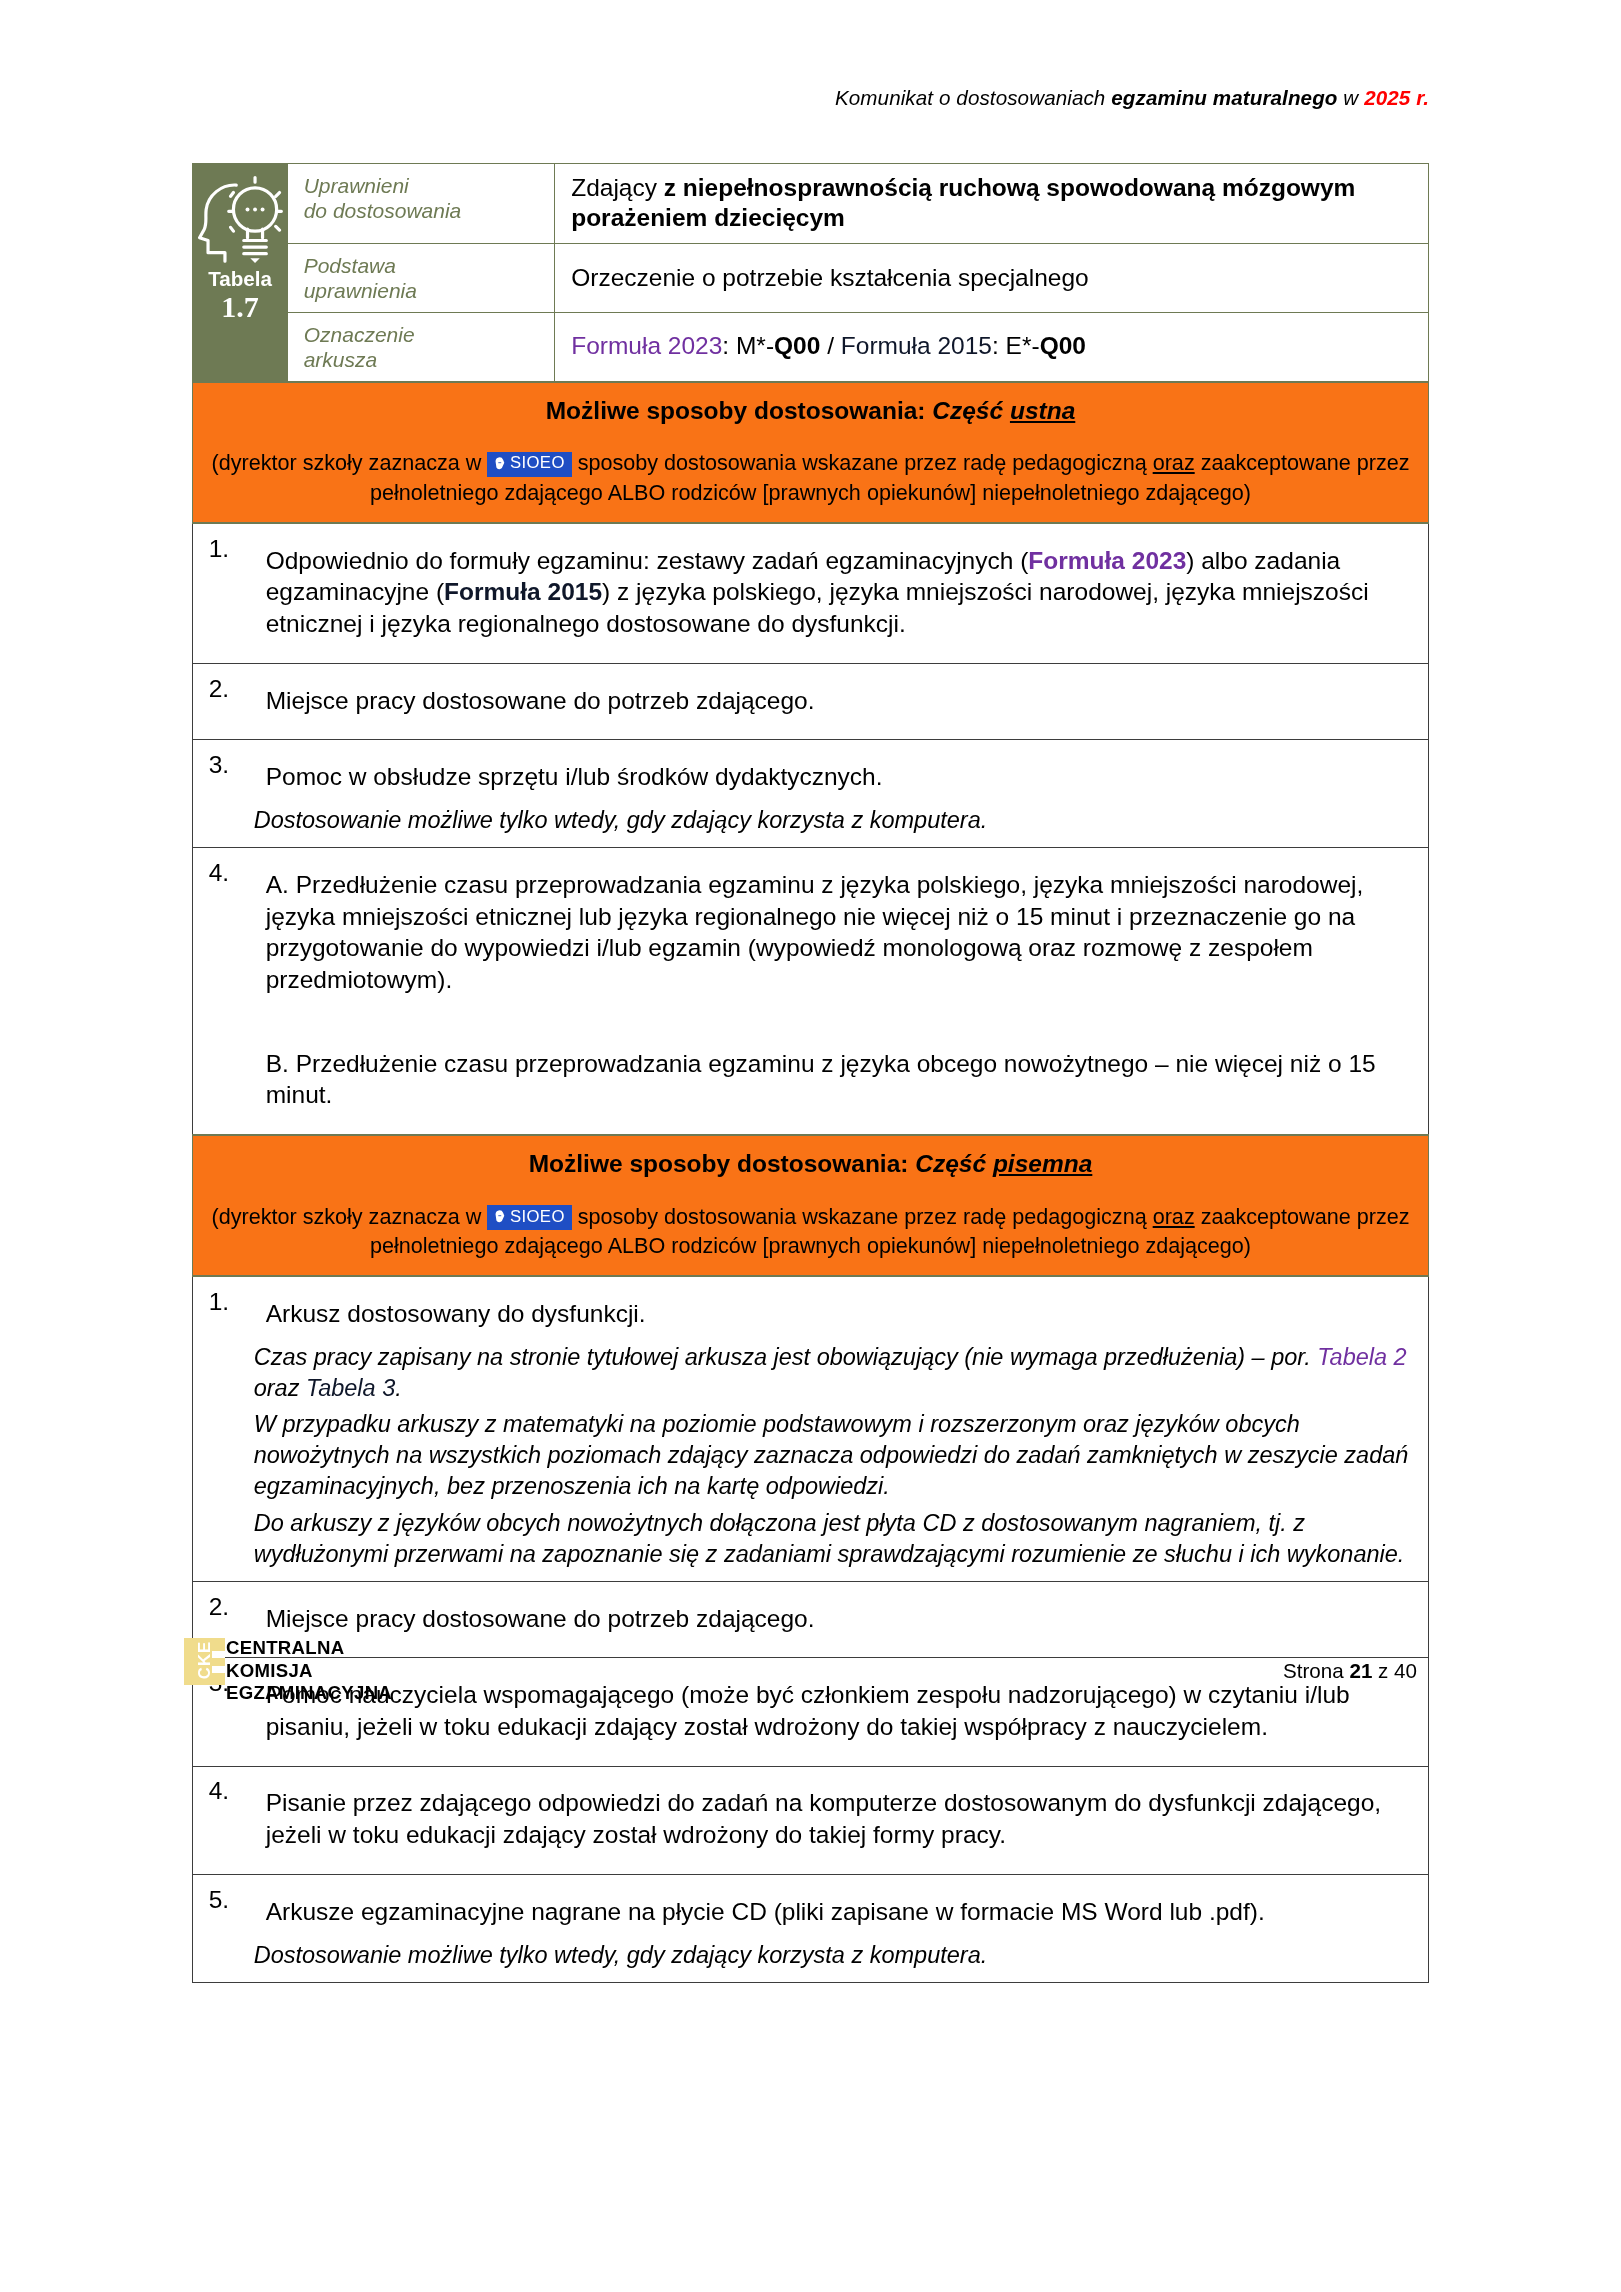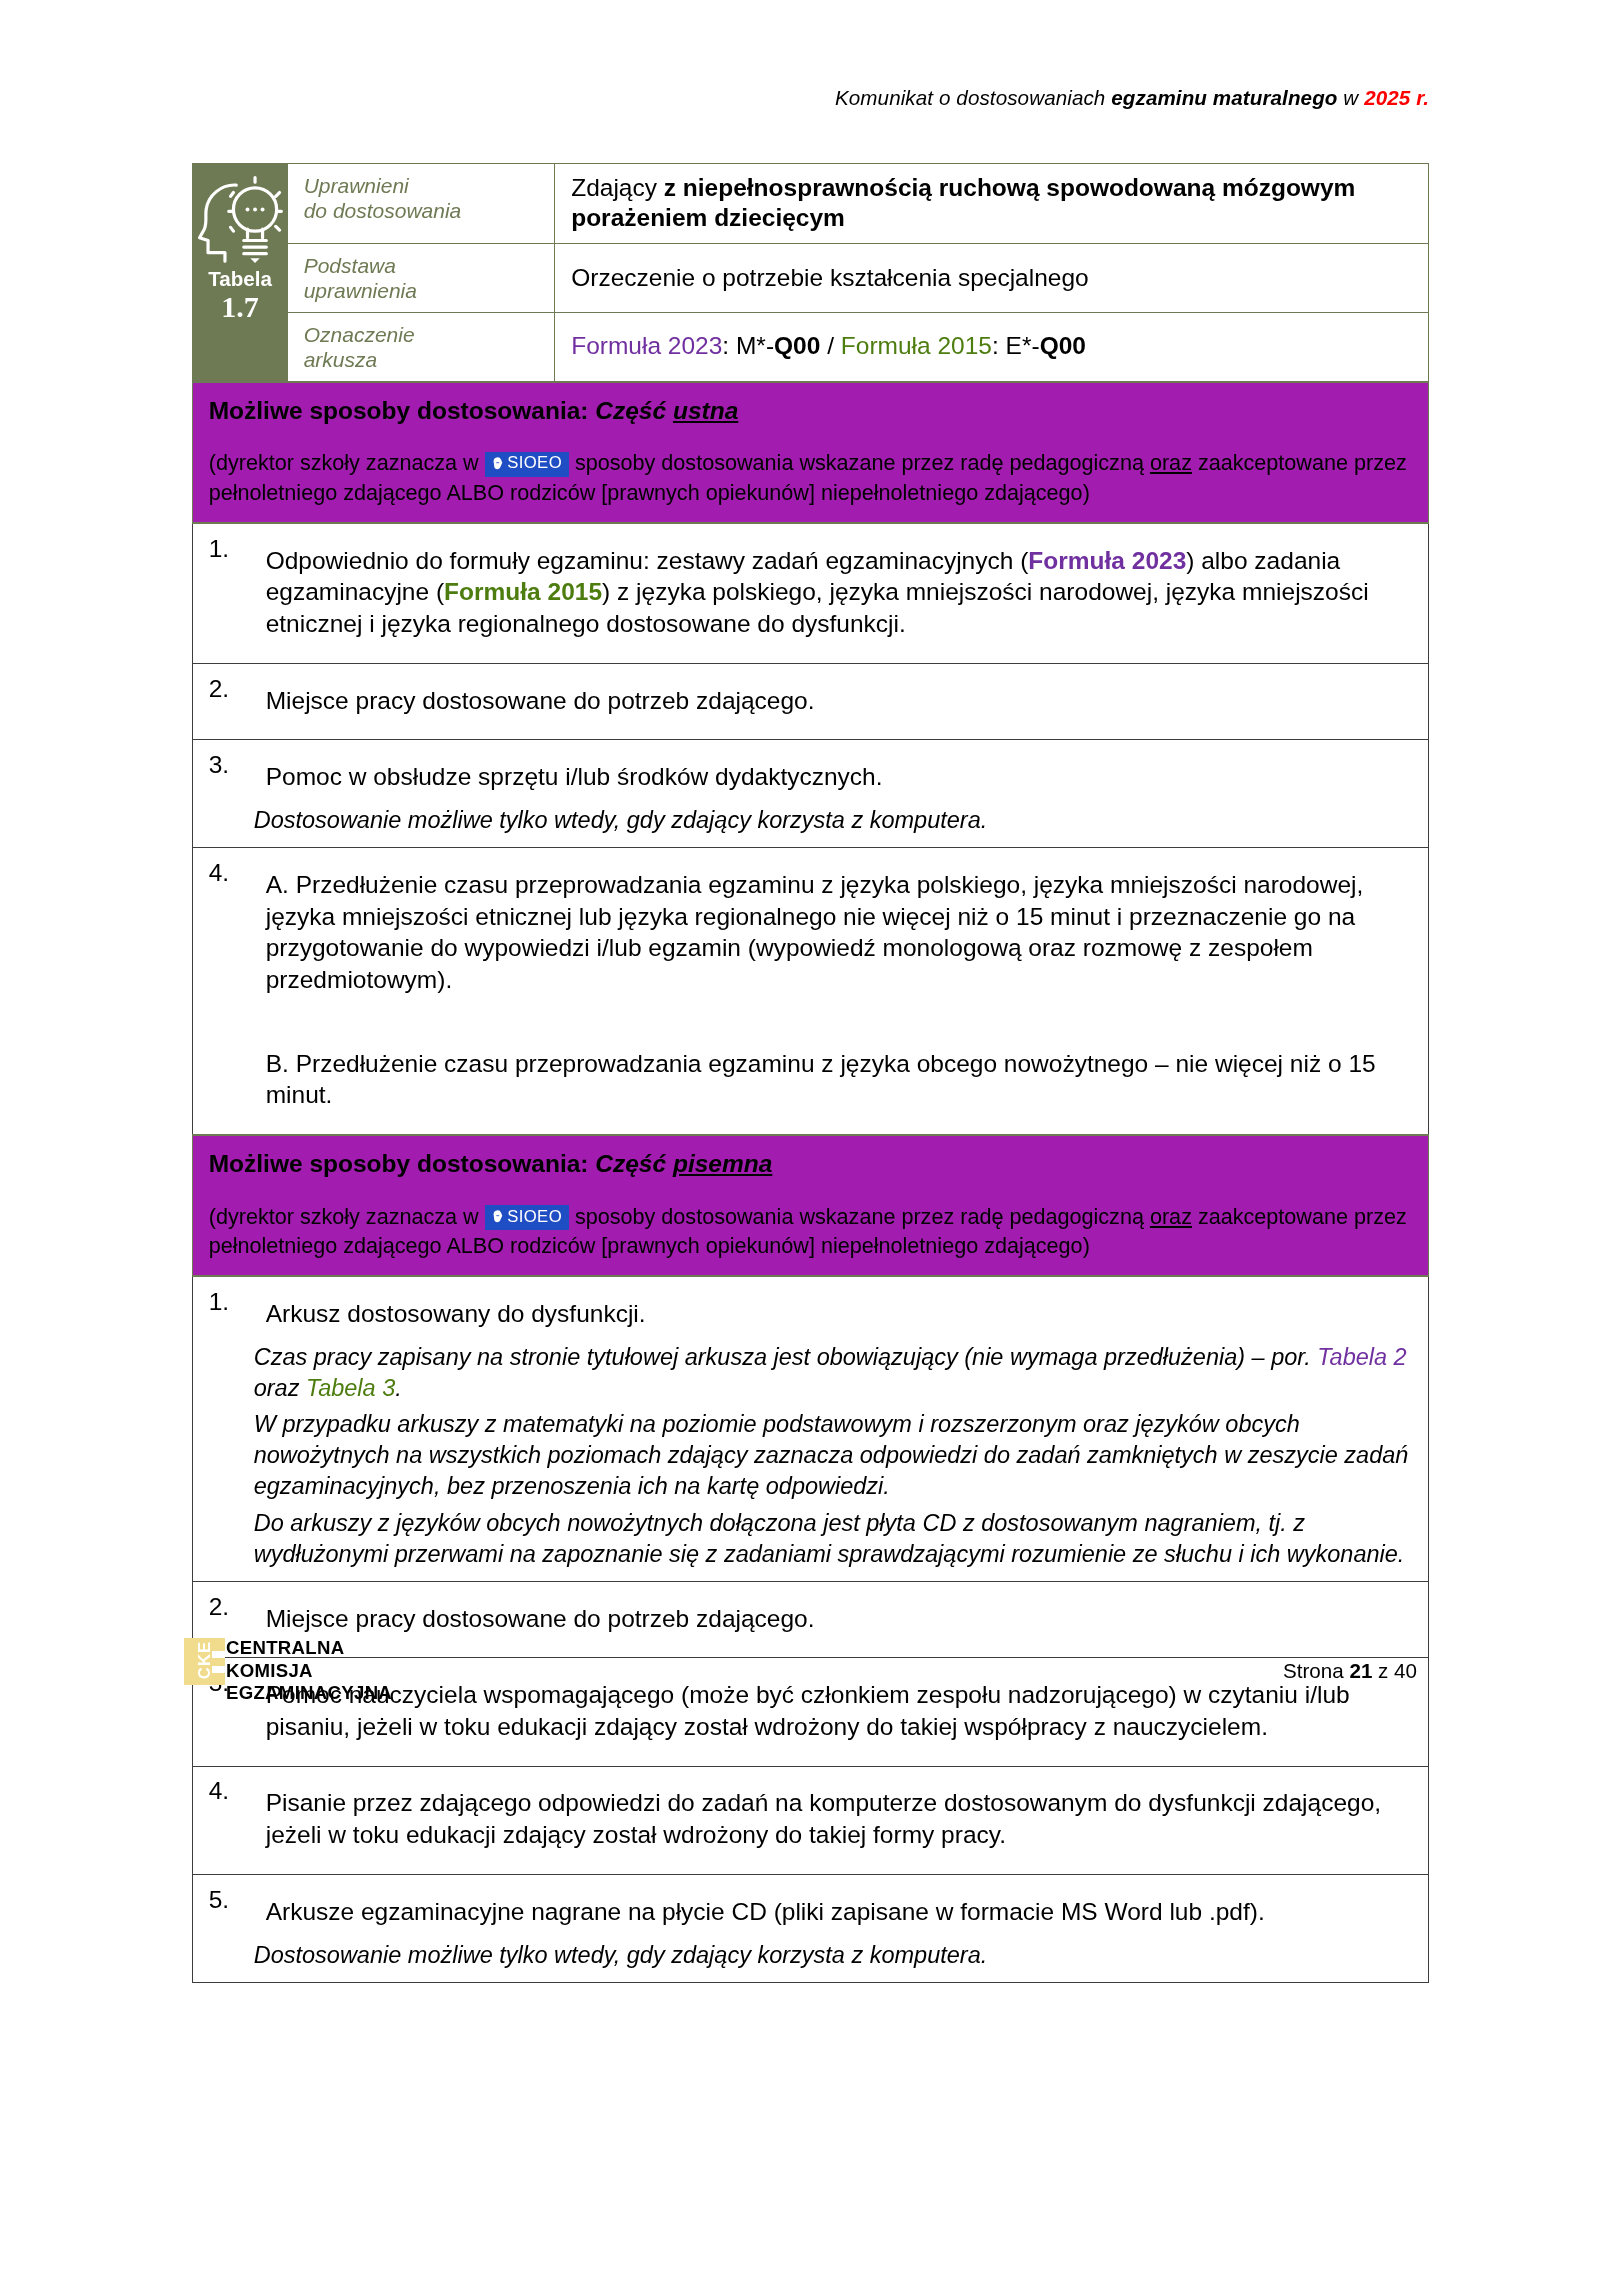--- a/index.html
+++ b/index.html
@@ -91,30 +91,31 @@
   }
   
   .val-cell {
     font-size: 24.5px;
     line-height: 1.25;
     padding: 8.8px 11.8px 8.8px 15.7px !important;
   }
   .val-cell.vcenter { vertical-align: middle; }
   .b { font-weight: bold; }
   .purple { color: #7030a0; }
-  .orange { color: #4d7c0f; }
+  .orange { color: #0f172a; }
 
   
   .sec-cell {
-    background: #a21caf;
+    background: #f97316;
     padding: 11.8px 15.7px 13.7px 15.7px !important;
     border-top: 2.5px solid #6e7a54 !important;
     border-bottom: 2.5px solid #6e7a54 !important;
     border-left: 1.5px solid #6e7a54 !important;
     border-right: 1.5px solid #6e7a54 !important;
+    text-align: center;
   }
   .sec-title {
     font-size: 24.5px;
     font-weight: bold;
     line-height: 1.3;
   }
   .sec-title .ital { font-style: italic; }
   .sec-title .ital.und { text-decoration: underline; }
   .sec-note {
     font-size: 21.6px;

